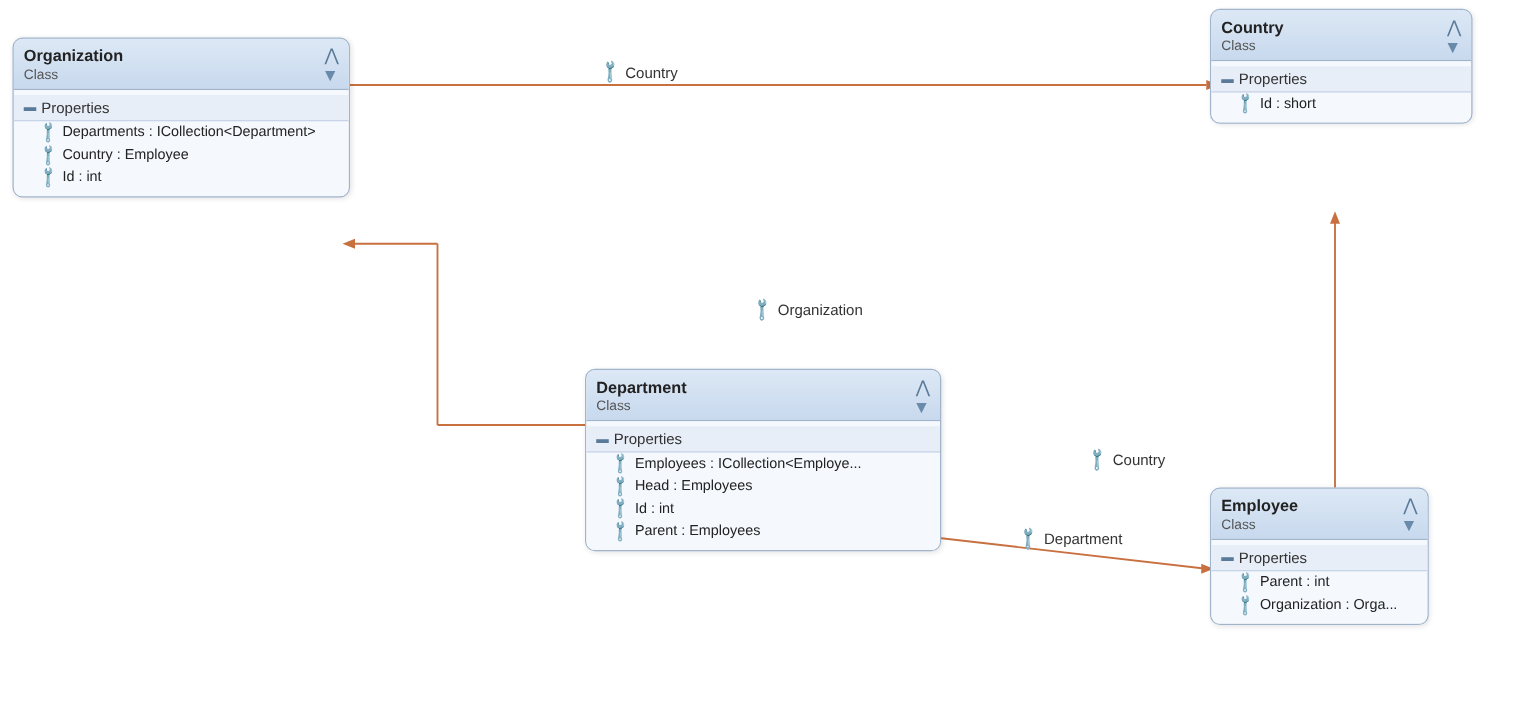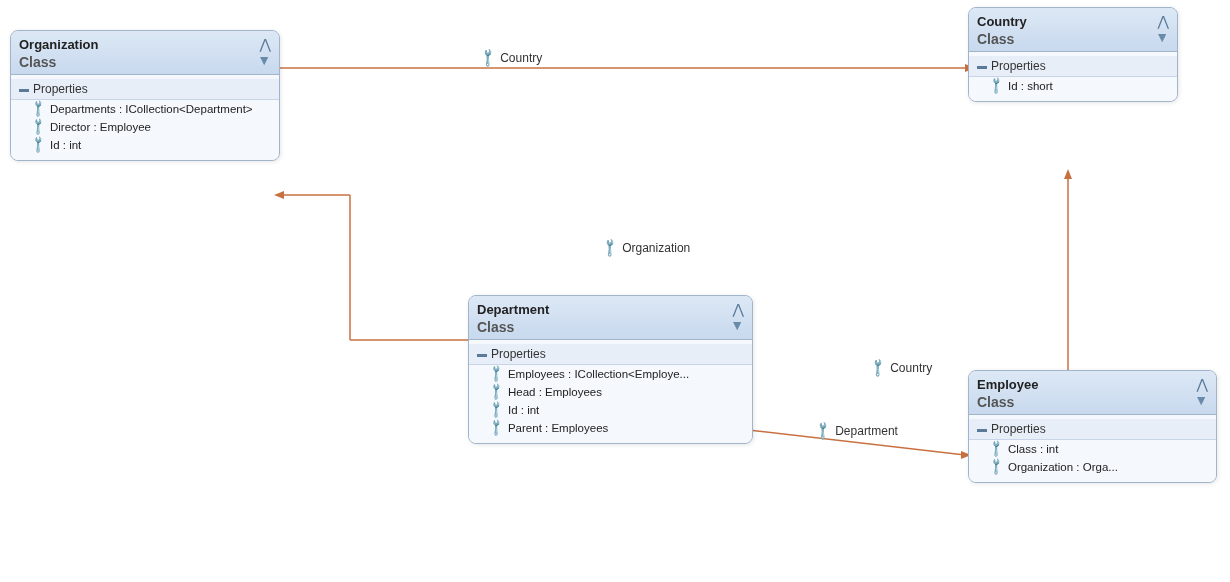--- a/index.html
+++ b/index.html
@@ -33,23 +33,23 @@
       align-items: flex-start;
     }
 
     .uml-title {
       font-weight: bold;
       font-size: 13px;
       line-height: 1.3;
     }
 
     .uml-subtitle {
-      font-size: 14px;
+      font-size: 11px;
       color: #555;
-      font-weight: bold;
+      font-weight: normal;
     }
 
     .uml-header-icons {
       display: flex;
       flex-direction: column;
       align-items: flex-end;
       gap: 2px;
     }
 
     .collapse-icon {
@@ -174,21 +174,21 @@
     <div class="uml-section-header">
       <span class="section-collapse">▬</span>
       <span>Properties</span>
     </div>
     <div class="uml-property">
       <span class="prop-icon">🔧</span>
       <span>Departments : ICollection&lt;Department&gt;</span>
     </div>
     <div class="uml-property">
       <span class="prop-icon">🔧</span>
-      <span>Director : Employee</span>
+      <span>Country : Employee</span>
     </div>
     <div class="uml-property">
       <span class="prop-icon">🔧</span>
       <span>Id : int</span>
     </div>
   </div>
 </div>
 
 <div class="uml-box" style="left:968px; top:7px; width:210px;">
   <div class="uml-header">
@@ -241,38 +241,38 @@
       <span class="prop-icon">🔧</span>
       <span>Id : int</span>
     </div>
     <div class="uml-property">
       <span class="prop-icon">🔧</span>
       <span>Parent : Employees</span>
     </div>
   </div>
 </div>
 
-<div class="uml-box" style="left:968px; top:370px; width:249px;">
+<div class="uml-box" style="left:968px; top:390px; width:175px;">
   <div class="uml-header">
     <div>
       <div class="uml-title">Employee</div>
       <div class="uml-subtitle">Class</div>
     </div>
     <div class="uml-header-icons">
       <span class="collapse-icon">⋀</span>
       <span class="filter-icon" style="font-size:14px; color:#6a8aaa;">▼</span>
     </div>
   </div>
   <div class="uml-body">
     <div class="uml-section-header">
       <span class="section-collapse">▬</span>
       <span>Properties</span>
     </div>
     <div class="uml-property">
       <span class="prop-icon">🔧</span>
-      <span>Class : int</span>
+      <span>Parent : int</span>
     </div>
     <div class="uml-property">
       <span class="prop-icon">🔧</span>
       <span>Organization : Orga...</span>
     </div>
   </div>
 </div>
 
 </body></html>

